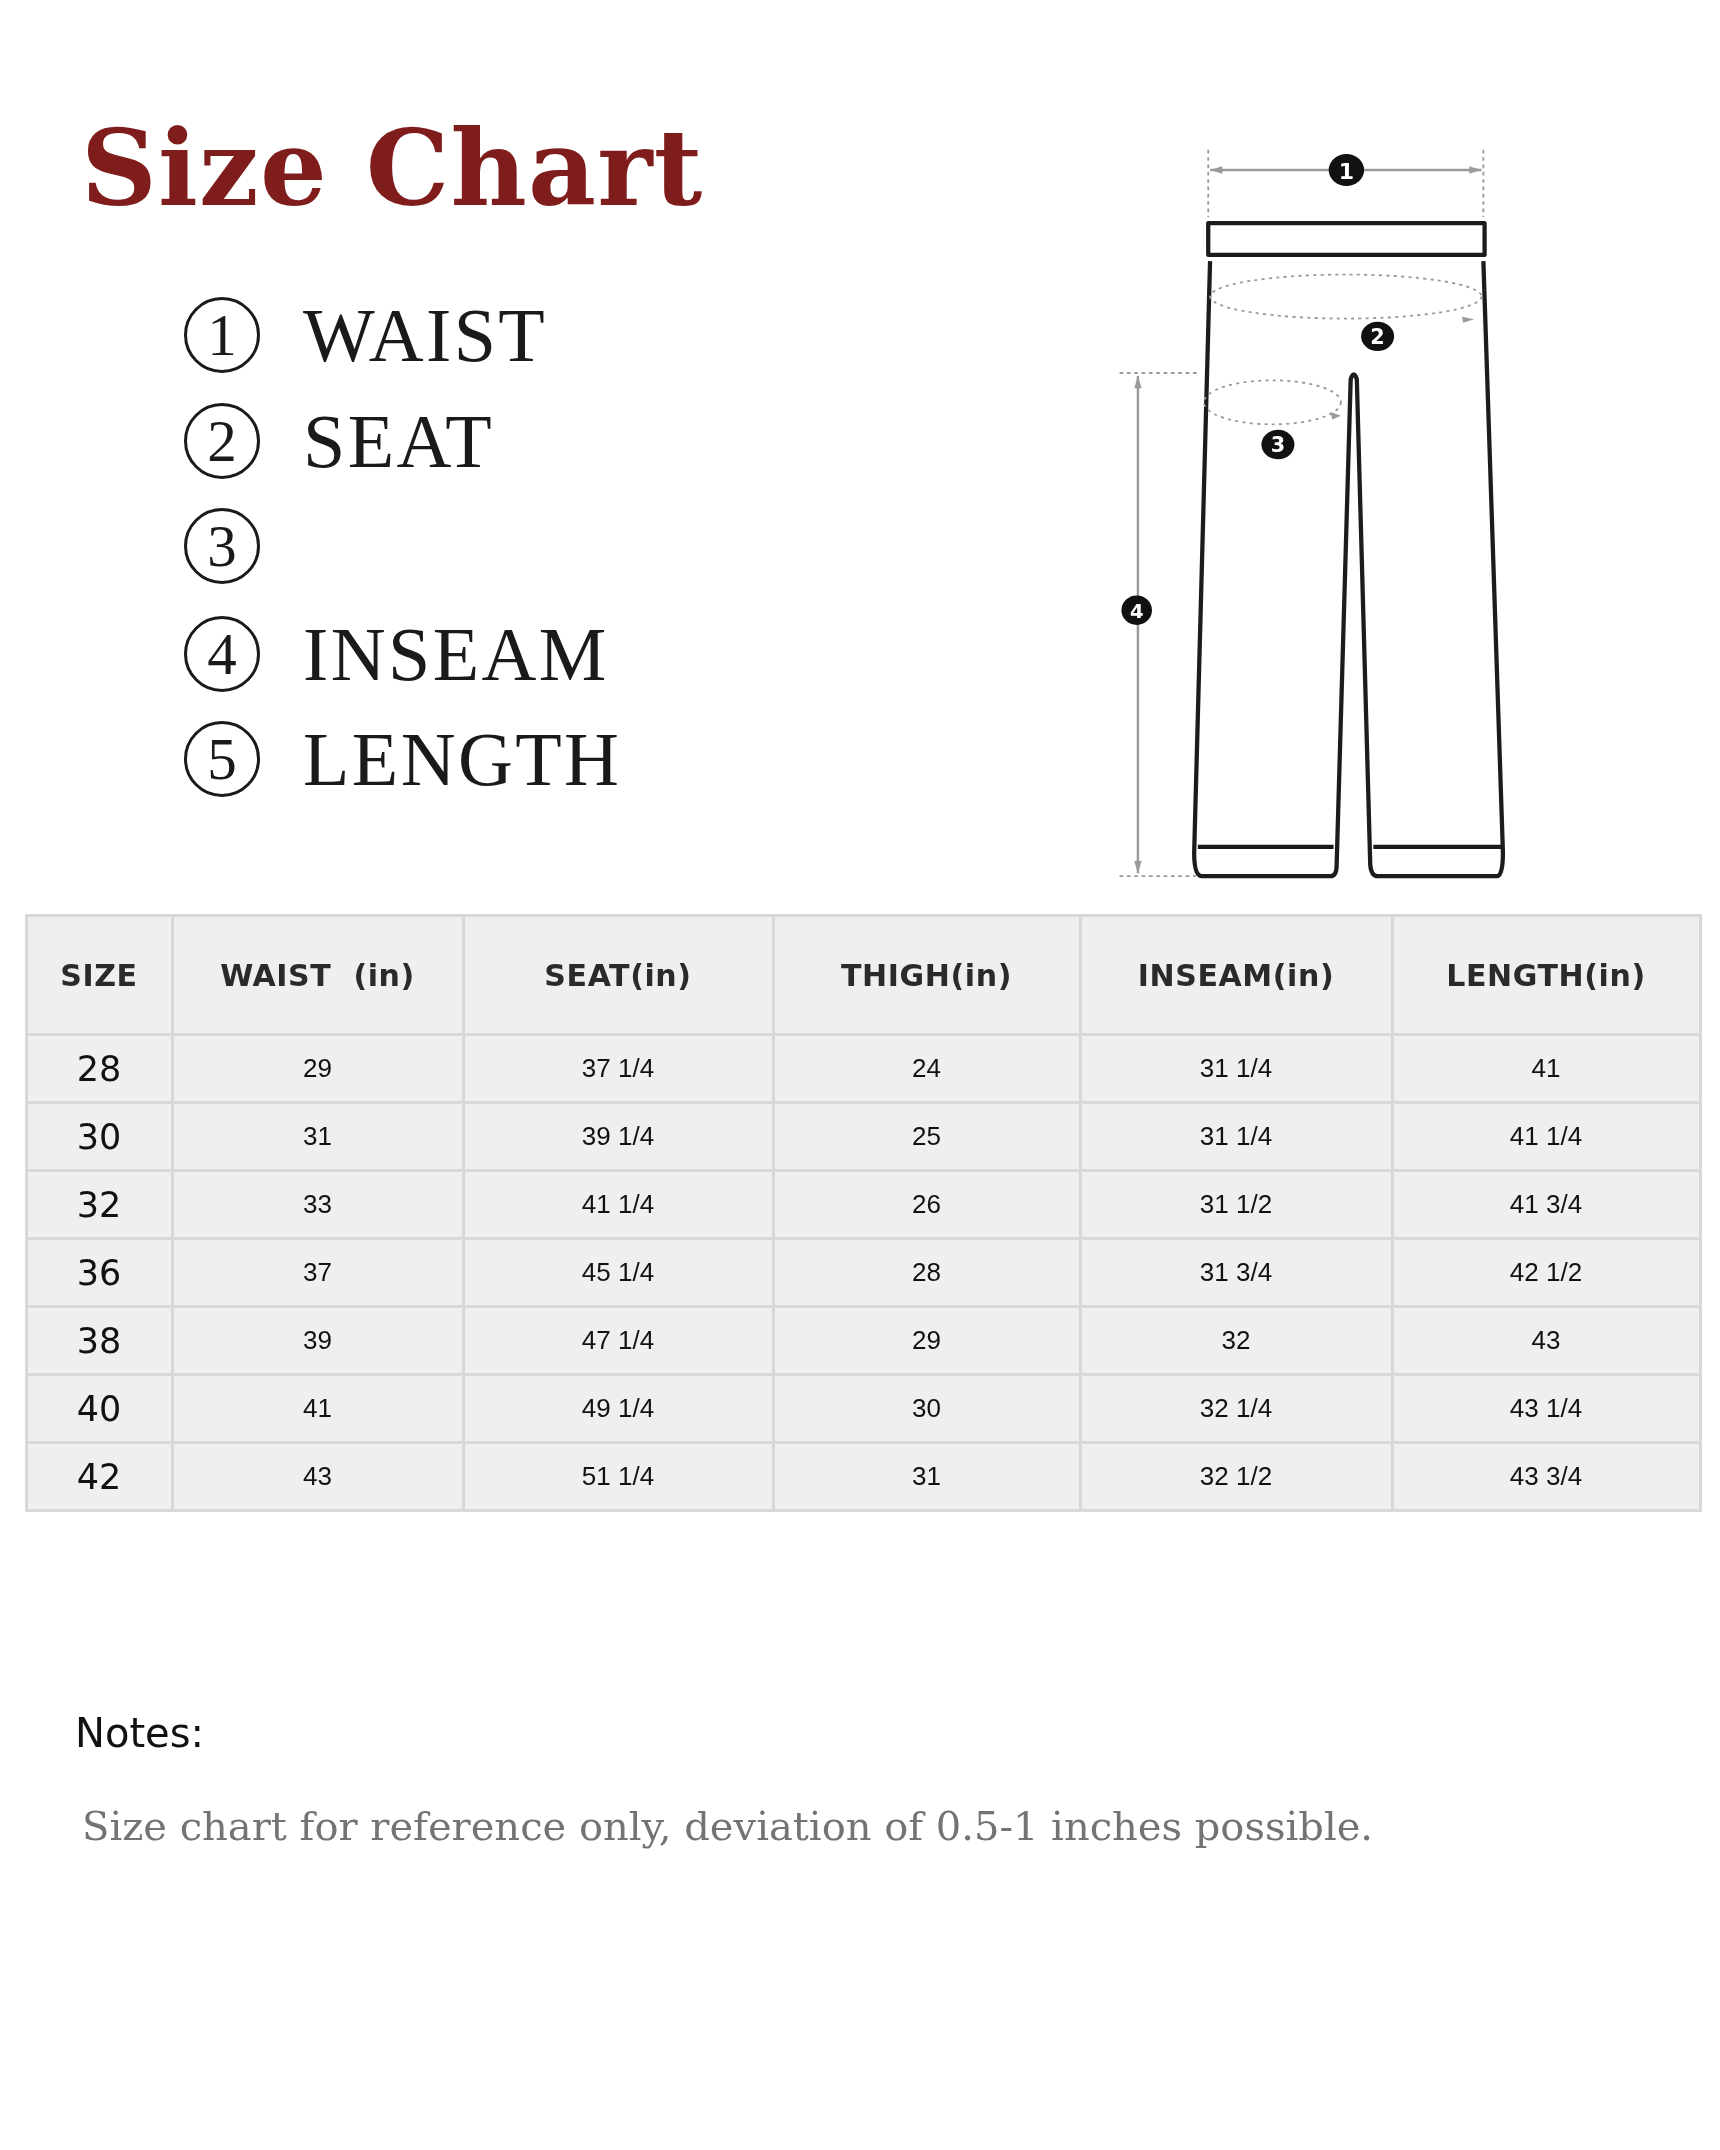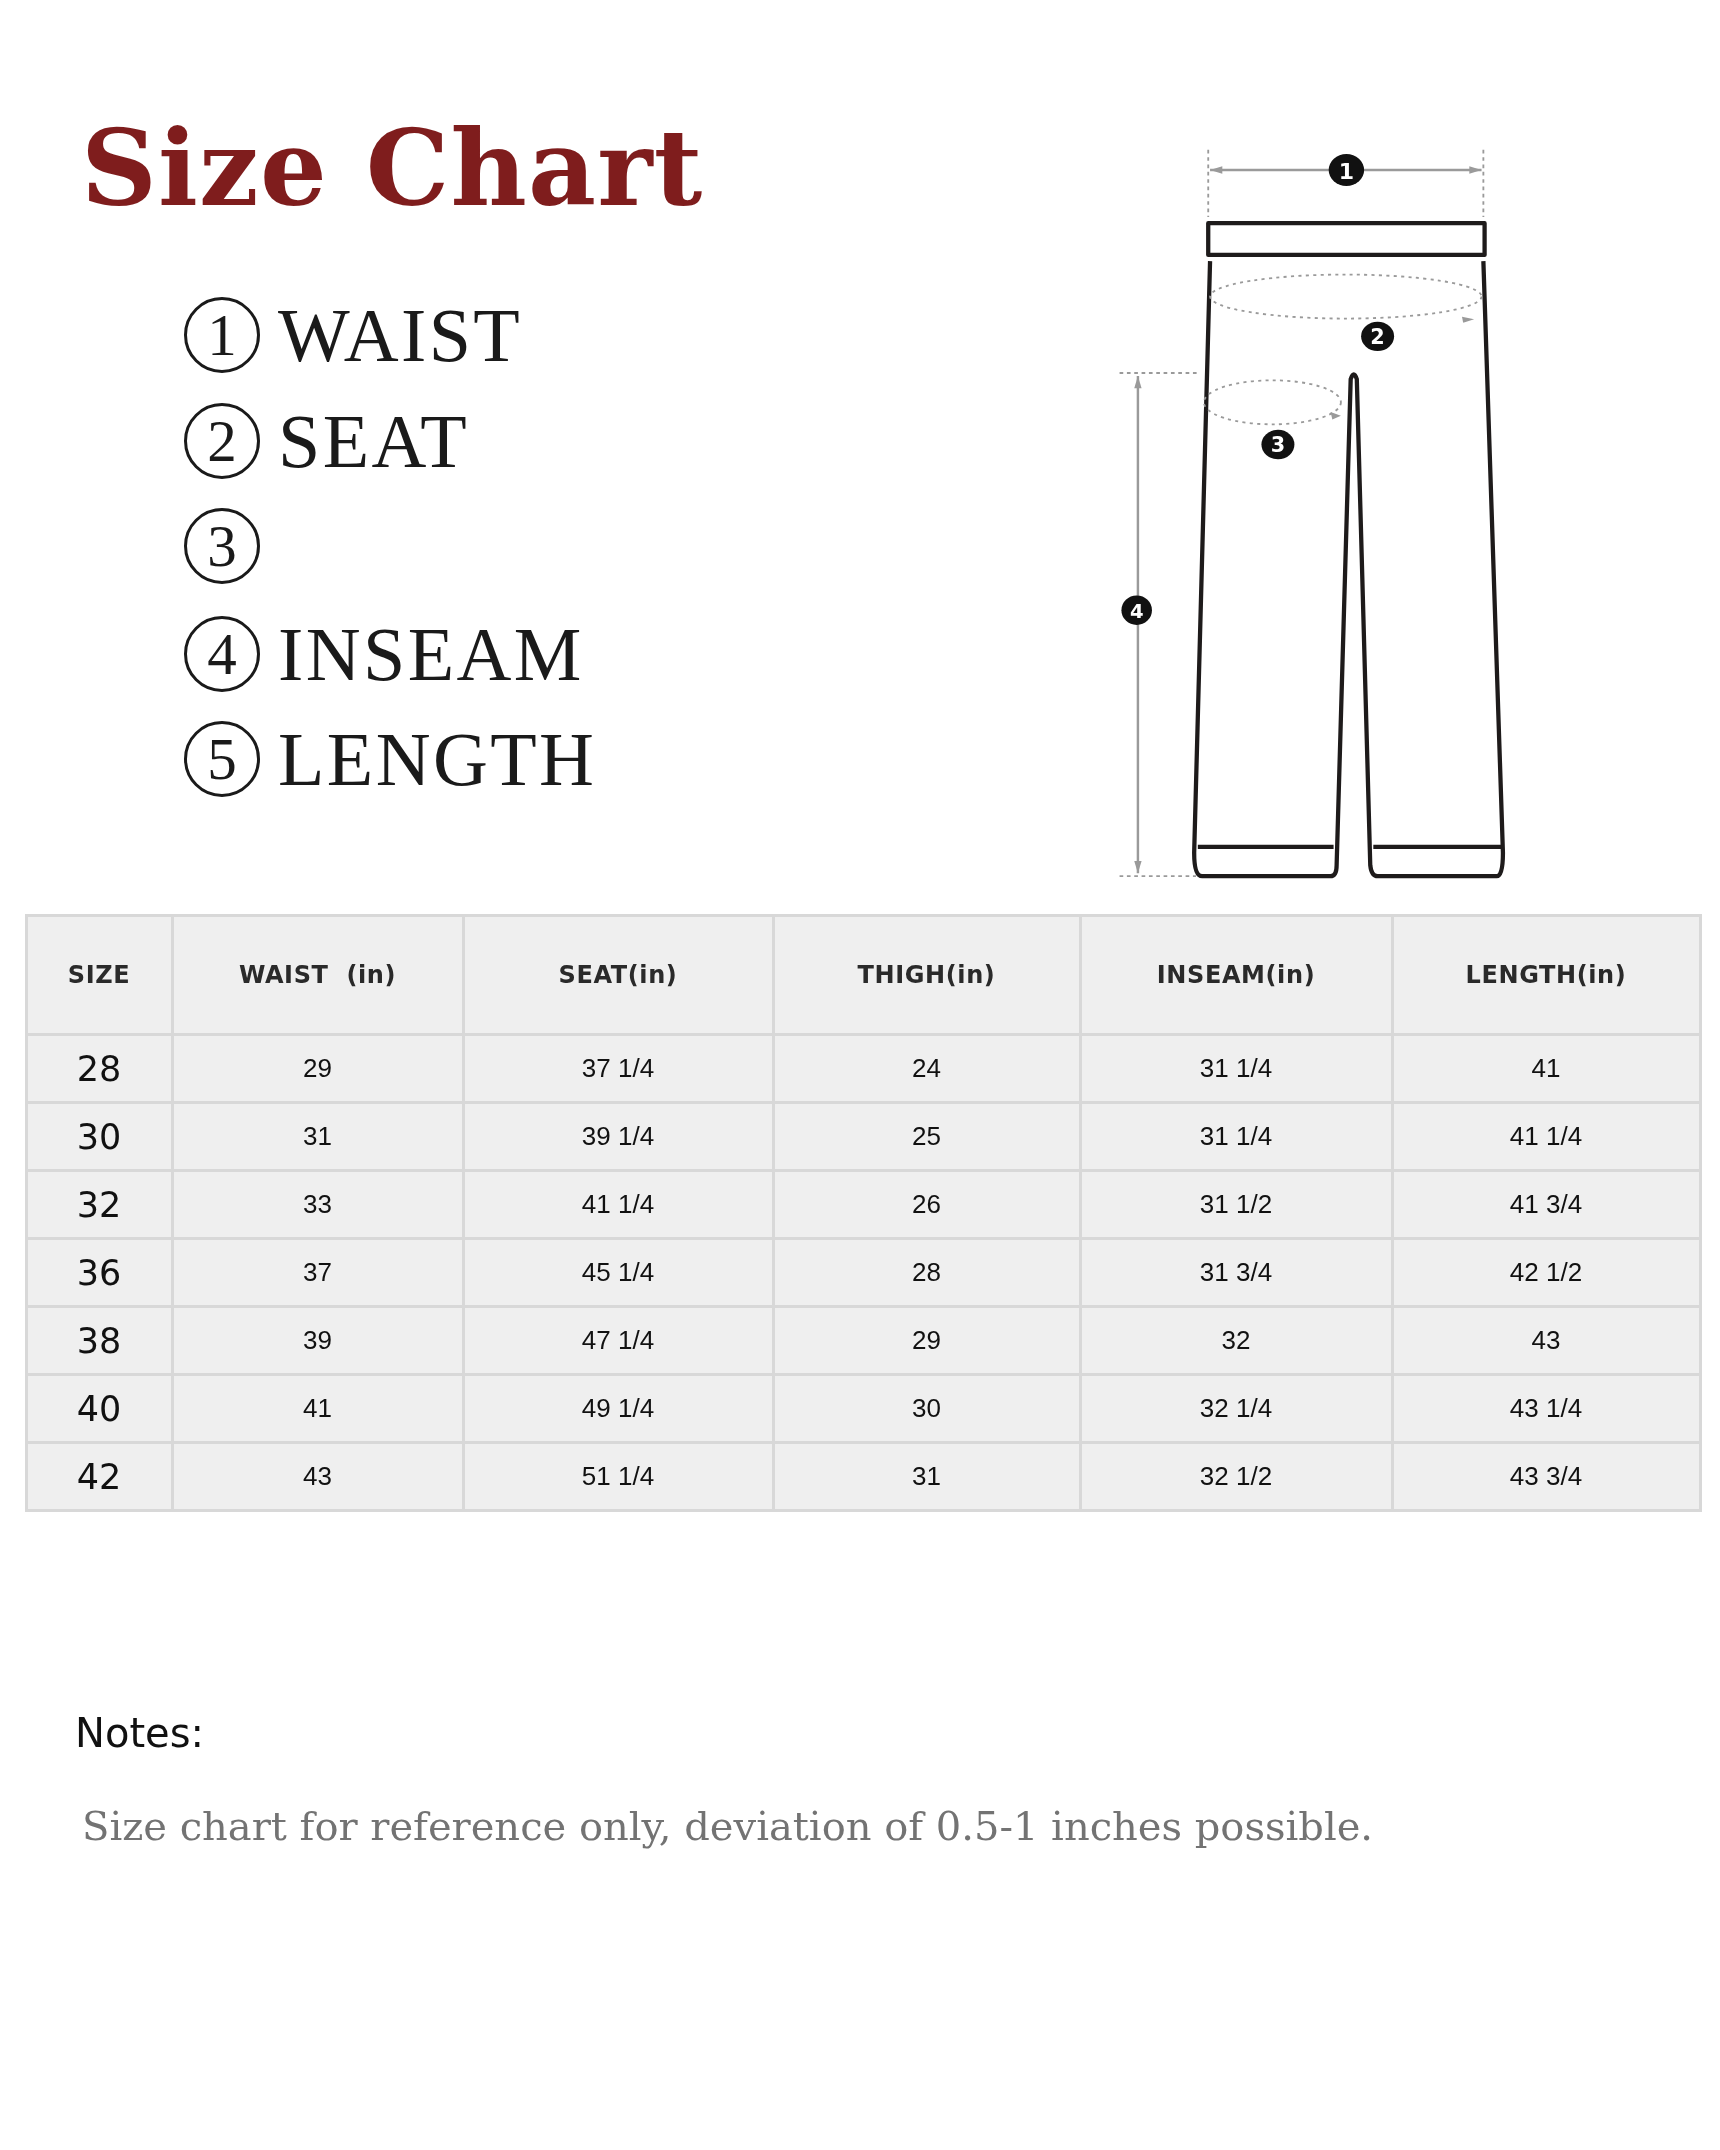--- a/index.html
+++ b/index.html
@@ -1,25 +1,25 @@
 <!DOCTYPE html>
 <html style="font-size:9.8px"><head>
 <meta charset="utf-8">
 <style>
   html,body{margin:0;padding:0;background:#ffffff;}
   body{width:1720px;height:2151px;position:relative;overflow:hidden;font-family:"Liberation Sans",sans-serif;color:#1a1a1a;}
   .title{position:absolute;left:81px;top:116px;font-family:"DejaVu Serif","Liberation Serif",serif;font-weight:bold;font-size:105px;line-height:1;color:#7f1d1d;letter-spacing:1.2px;white-space:nowrap;}
   .legend{position:absolute;left:184px;top:0;}
   .legend-item{position:absolute;left:0;height:80px;display:flex;align-items:center;white-space:nowrap;}
   .legend-num{width:76px;height:76px;border:3.1px solid #1a1a1a;border-radius:50%;display:flex;align-items:center;justify-content:center;font-family:"Liberation Serif",serif;font-size:59px;line-height:1;color:#1a1a1a;box-sizing:border-box;}
-  .legend-label{margin-left:18px;font-family:"Liberation Serif",serif;font-size:76px;line-height:1;color:#1a1a1a;letter-spacing:2.4px;}
+  .legend-label{margin-left:43px;font-family:"Liberation Serif",serif;font-size:76px;line-height:1;color:#1a1a1a;letter-spacing:2.4px;}
   .diagram{position:absolute;left:1089px;top:122px;width:428px;height:771px;}
   .size-table{position:absolute;left:24.5px;top:914px;width:1673px;border-collapse:collapse;table-layout:fixed;background:#efefef;}
   .size-table th,.size-table td{border:3.1px solid #d8d8d8;text-align:center;vertical-align:middle;padding:0;}
-  .size-table th{height:116px;font-family:"DejaVu Sans","Liberation Sans",sans-serif;font-weight:bold;font-size:24px;color:#2a2a2a;letter-spacing:0.6px;}
+  .size-table th{height:116px;font-family:"DejaVu Sans","Liberation Sans",sans-serif;font-weight:bold;font-size:30px;color:#2a2a2a;letter-spacing:0.6px;}
   .size-table td{height:65px;font-family:"Liberation Sans",sans-serif;font-size:26px;color:#111;}
   .size-table td.size-cell{font-family:"DejaVu Sans","Liberation Sans",sans-serif;font-size:35px;}
   .notes-title{position:absolute;left:75px;top:1713px;font-family:"DejaVu Sans","Liberation Sans",sans-serif;font-size:40px;line-height:1;color:#111;}
   .notes-text{position:absolute;left:82px;top:1806px;font-family:"DejaVu Serif","Liberation Serif",serif;font-size:40px;line-height:1;color:#737373;white-space:nowrap;}
 </style>
 </head>
 <body>
 
 <div class="title">Size Chart</div>
 

